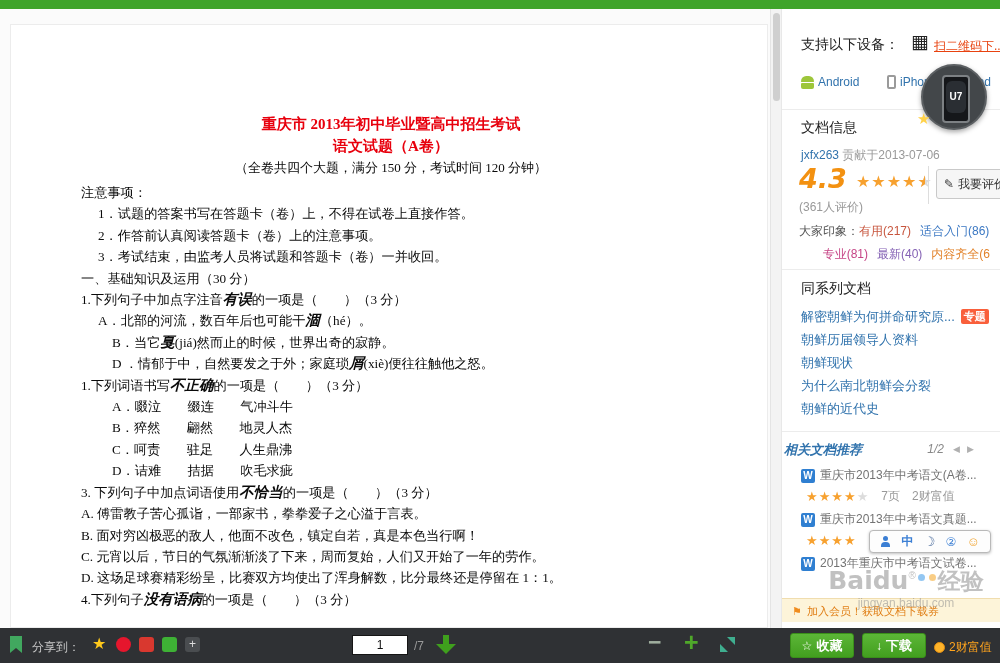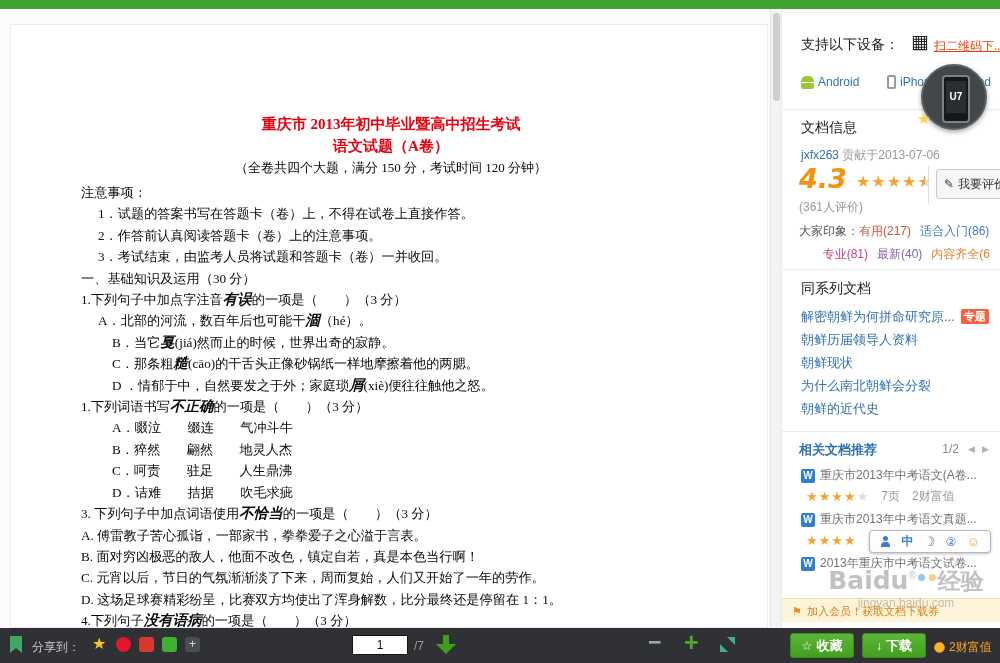--- a/index.html
+++ b/index.html
@@ -40,21 +40,21 @@
   .android-icon{width:13px;height:13px;position:relative;}
   .android-icon::before{content:"";position:absolute;left:0;top:0;width:13px;height:6px;background:#9dc63b;border-radius:6px 6px 1px 1px;}
   .android-icon::after{content:"";position:absolute;left:0;top:7px;width:13px;height:6px;background:#9dc63b;border-radius:1px 1px 2px 2px;}
   .ios-icon{width:9px;height:14px;border:2px solid #9a9a9a;border-radius:2px;}
   .ipad-icon{width:12px;height:14px;border:2px solid #9a9a9a;border-radius:2px;}
   .hr{position:absolute;left:0;width:219px;border-top:1px solid #ececec;}
 
   
   .phone-promo{position:absolute;left:139px;top:55px;width:66px;height:66px;background:#43474a;border:2px solid #5c6063;border-radius:50%;z-index:11;box-shadow:0 2px 5px rgba(0,0,0,.35);}
   .phone-body{position:absolute;left:19px;top:9px;width:28px;height:48px;background:#15171a;border:2px solid #7d8184;border-radius:4px;}
-  .phone-screen{position:absolute;left:2px;top:4px;width:20px;height:32px;background:#2a2e33;color:#fff;font-size:10px;font-weight:bold;text-align:center;line-height:32px;}
+  .phone-screen{position:absolute;left:2px;top:4px;width:20px;height:32px;background:#2a2e33;color:#fff;font-size:10px;font-weight:bold;text-align:center;line-height:32px;border-radius:6px;}
   .promo-star{position:absolute;left:-6px;bottom:0;color:#ffd24a;font-size:15px;}
 
   .contrib{position:absolute;left:19px;top:138px;font-size:12px;color:#999;}
   .contrib .blue{color:#3173ad;}
   .rating-num{position:absolute;left:17px;top:155px;font:bold italic 27px/30px "DejaVu Sans",sans-serif;color:#f39111;}
   .stars-big{position:absolute;left:74px;top:163px;font-size:16px;letter-spacing:1px;}
   .st-full{color:#f7a12f;} .st-empty{color:#dcdcdc;}
   .st-half{position:relative;color:#dcdcdc;display:inline-block;}
   .st-half>span{position:absolute;left:0;top:0;width:52%;overflow:hidden;color:#f7a12f;}
   .vdiv{position:absolute;left:146px;top:157px;height:38px;border-left:1px solid #ddd;}
@@ -62,21 +62,21 @@
   .rating-count{position:absolute;left:17px;top:190px;font-size:12px;color:#999;}
   .imp-row{position:absolute;left:17px;width:200px;font-size:12px;color:#555;white-space:nowrap;}
   .imp-row1{top:214px;} .imp-row2{top:237px;text-align:right;}
   .imp-tag{margin-right:9px;cursor:pointer;}
 
   .series-title{top:271px;}
   .series-list{position:absolute;left:19px;top:296px;width:196px;}
   .series-link{font-size:13px;color:#3173ad;line-height:23px;white-space:nowrap;cursor:pointer;}
   .series-badge{display:inline-block;background:#f95f3b;color:#fff;font-size:11px;line-height:15px;padding:0 3px;border-radius:2px;margin-left:6px;vertical-align:1px;font-weight:bold;}
 
-  .related-head{position:absolute;left:17px;top:432px;width:196px;font-size:13px;}
+  .related-head{position:absolute;left:2px;top:432px;width:196px;font-size:13px;font-style:italic;}
   .related-title{font-weight:bold;color:#3173ad;}
   .pager{position:absolute;right:36px;top:1px;font-size:12px;color:#888;}
   .pg-arrow{position:absolute;top:3px;font-size:9px;color:#b0b0b0;cursor:pointer;}
   .pg-prev{right:20px;} .pg-next{right:6px;}
   .related-list{position:absolute;left:19px;top:456px;width:198px;}
   .rel-item{margin-bottom:3px;}
   .rel-title{display:flex;align-items:center;gap:5px;height:21px;white-space:nowrap;}
   .w-icon{flex:0 0 auto;width:14px;height:14px;background:#2f7fd1;color:#fff;font-size:10px;font-weight:bold;text-align:center;line-height:14px;border-radius:2px;}
   .rel-link{font-size:12px;color:#737373;cursor:pointer;overflow:hidden;}
   .rel-meta{height:20px;font-size:12px;color:#999;padding-left:5px;display:flex;align-items:center;gap:12px;}
@@ -145,21 +145,20 @@
       <div class="doc-sub">（全卷共四个大题，满分 150 分，考试时间 120 分钟）</div>
       <div id="doc-lines">
           <div class="line"><span>注意事项：</span></div>
           <div class="line l-ind1"><span>1．试题的答案书写在答题卡（卷）上，不得在试卷上直接作答。</span></div>
           <div class="line l-ind1"><span>2．作答前认真阅读答题卡（卷）上的注意事项。</span></div>
           <div class="line l-ind1"><span>3．考试结束，由监考人员将试题和答题卡（卷）一并收回。</span></div>
           <div class="line"><span>一、基础知识及运用（30 分）</span></div>
           <div class="line"><span>1.下列句子中加点字注音</span><span class="em">有误</span><span>的一项是（　　）（3 分）</span></div>
           <div class="line l-ind1"><span>A．北部的河流，数百年后也可能干</span><span class="em">涸</span><span>（hé）。</span></div>
           <div class="line l-ind2"><span>B．当它</span><span class="em">戛</span><span>(jiá)然而止的时候，世界出奇的寂静。</span></div>
-          <div class="line l-ind2"><span>C．那条粗</span><span class="em">糙</span><span>(cāo)的干舌头正像砂锅纸一样地摩擦着他的两腮。</span></div>
           <div class="line l-ind2"><span>D ．情郁于中，自然要发之于外；家庭琐</span><span class="em">屑</span><span>(xiè)便往往触他之怒。</span></div>
           <div class="line"><span>1.下列词语书写</span><span class="em">不正确</span><span>的一项是（　　）（3 分）</span></div>
           <div class="line l-ind2"><span>A．啜泣　　缀连　　气冲斗牛</span></div>
           <div class="line l-ind2"><span>B．猝然　　翩然　　地灵人杰</span></div>
           <div class="line l-ind2"><span>C．呵责　　驻足　　人生鼎沸</span></div>
           <div class="line l-ind2"><span>D．诘难　　拮据　　吹毛求疵</span></div>
           <div class="line"><span>3. 下列句子中加点词语使用</span><span class="em">不恰当</span><span>的一项是（　　）（3 分）</span></div>
           <div class="line"><span>A. 傅雷教子苦心孤诣，一部家书，拳拳爱子之心溢于言表。</span></div>
           <div class="line"><span>B. 面对穷凶极恶的敌人，他面不改色，镇定自若，真是本色当行啊！</span></div>
           <div class="line"><span>C. 元宵以后，节日的气氛渐渐淡了下来，周而复始，人们又开始了一年的劳作。</span></div>

